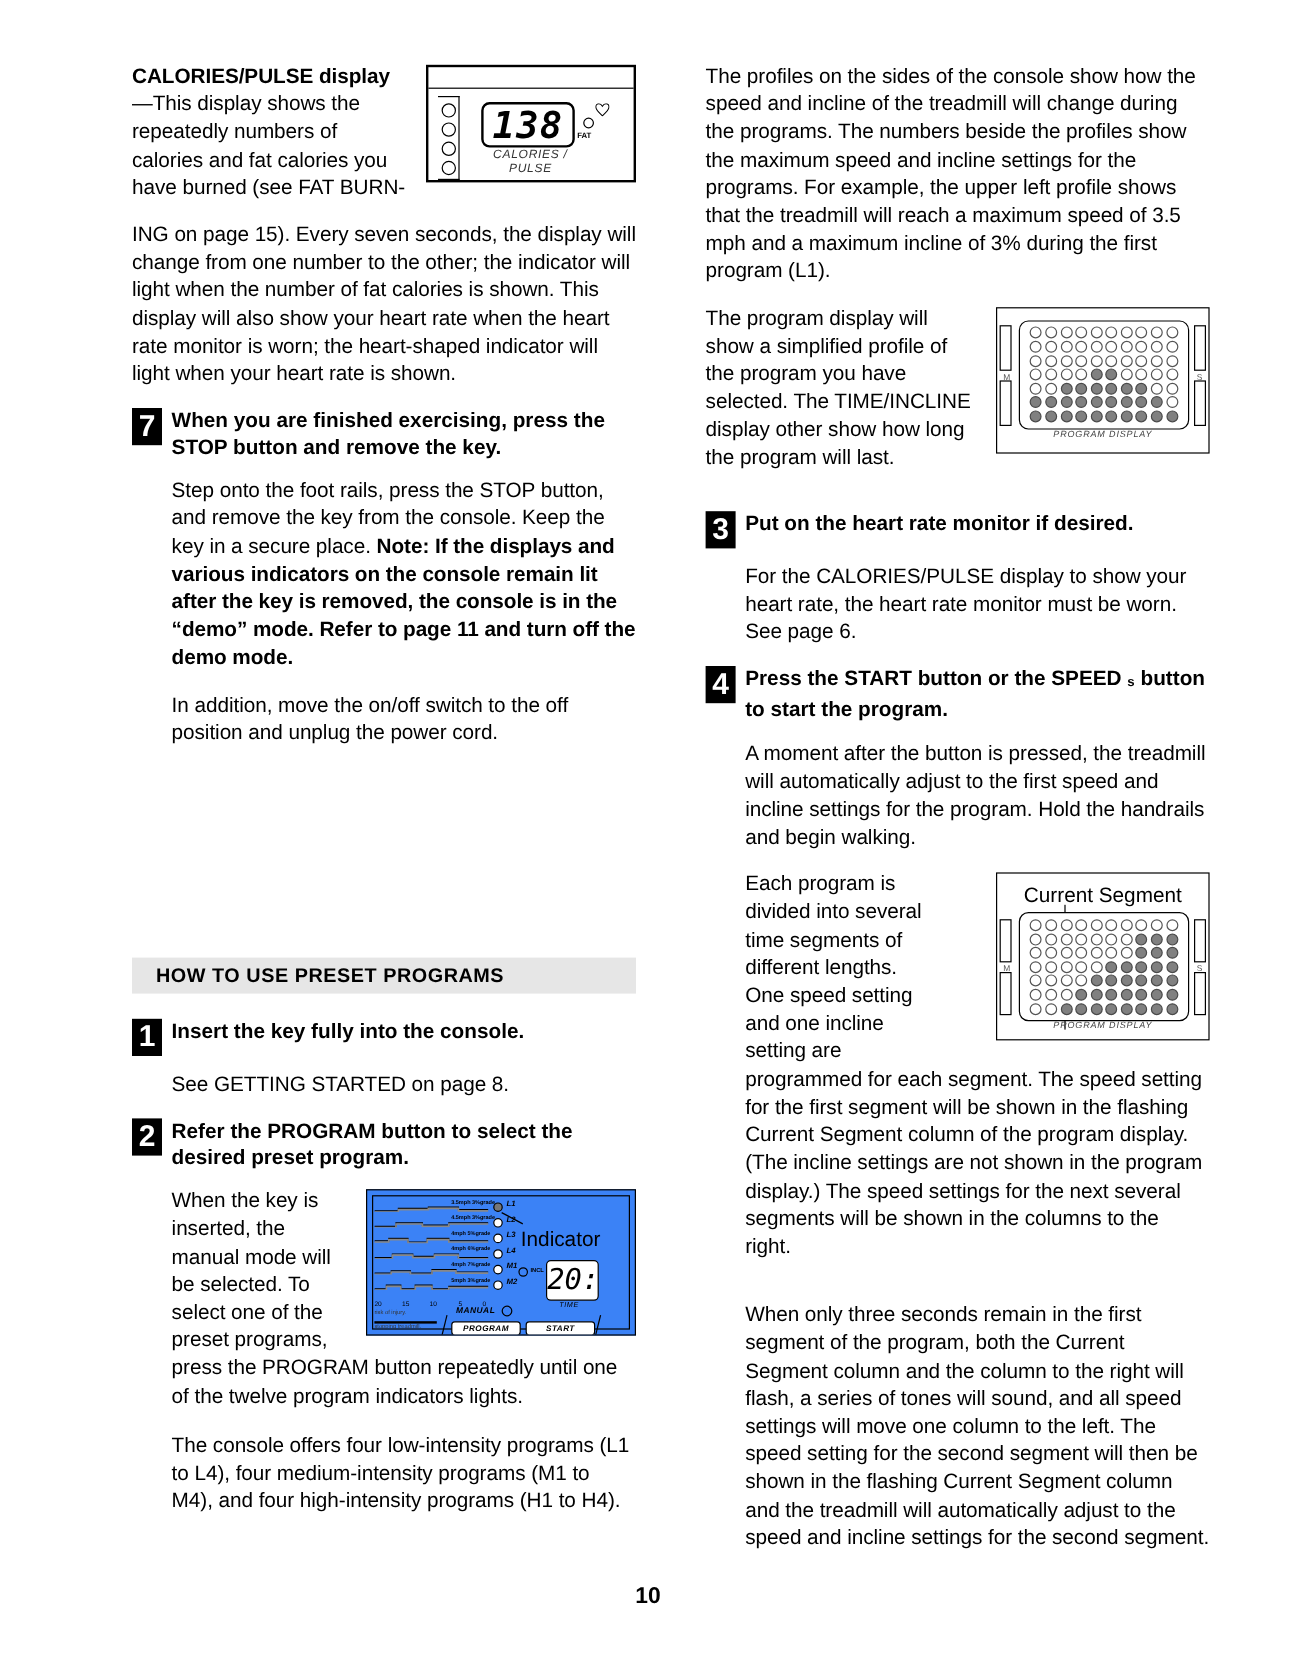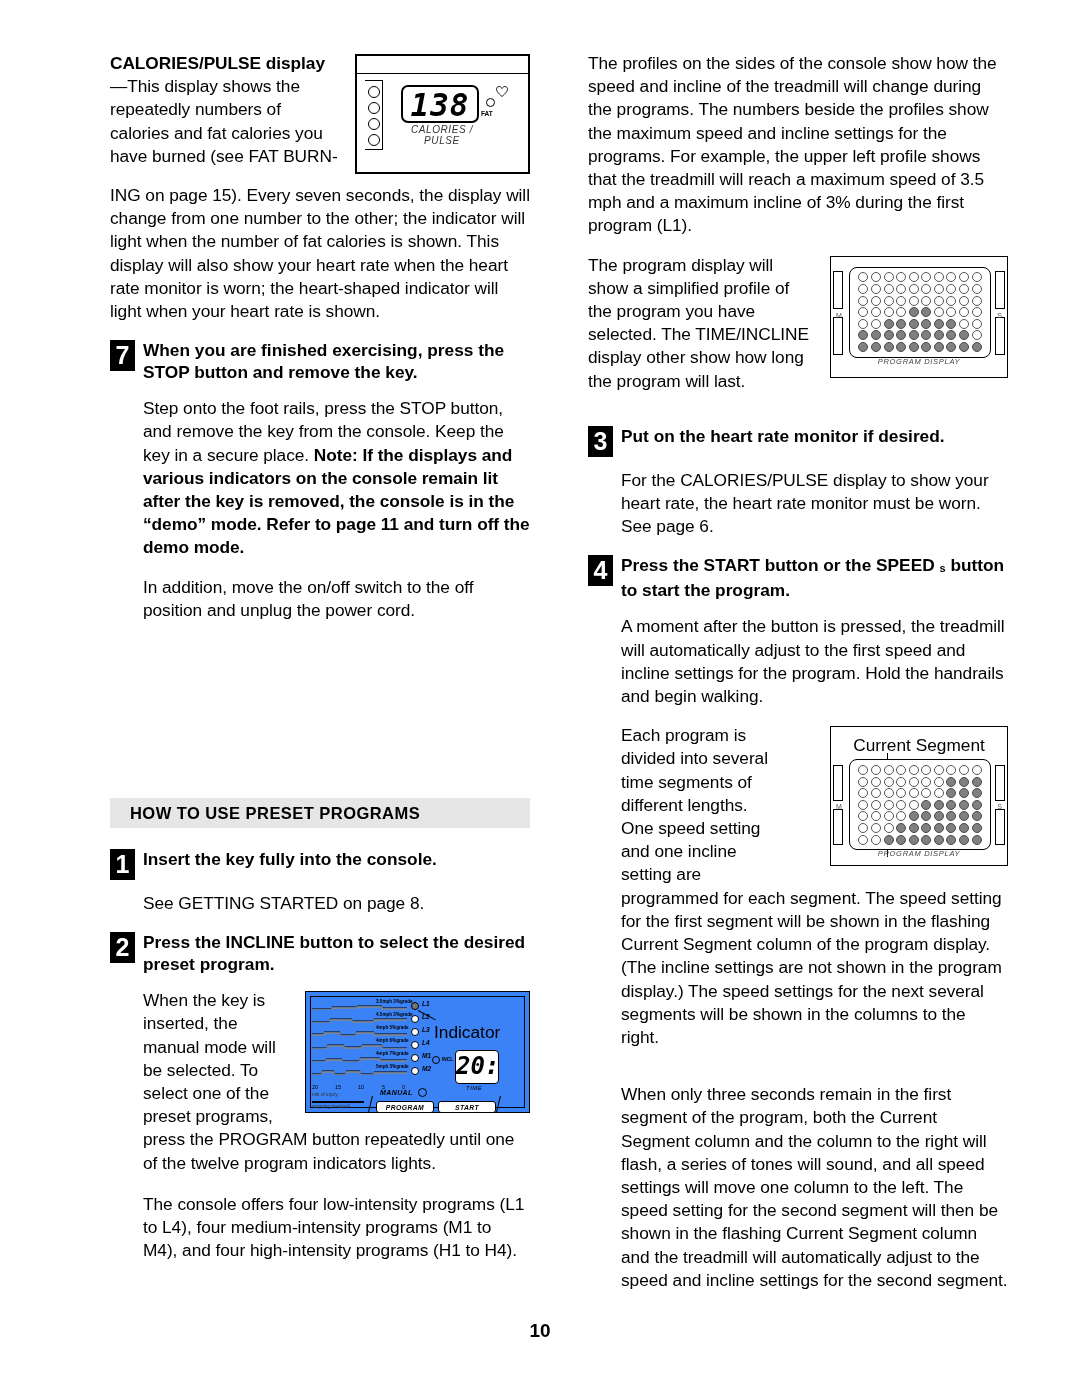--- a/index.html
+++ b/index.html
@@ -59,21 +59,21 @@
   
   .indent { margin-left: 33px; }
 
   
   .fig-float-right { float: right; margin: 2px 0 6px 14px; }
   .clearfix::after { content: ""; display: block; clear: both; }
 
   
   .calfig {
     position: relative;
-    width: 175px; height: 120px;
+    width: 175px; height: 98px;
     border: 2px solid #000;
     background: #fff;
   }
   .calfig .topline {
     position: absolute; left: 0; right: 0; top: 17px;
     border-top: 1.5px solid #000;
   }
   .calfig .leftbar {
     position: absolute; left: 8px; top: 24px;
     width: 18px; height: 70px;
@@ -239,21 +239,21 @@
   .time-lcd {
     position: absolute; left: 149px; top: 58px;
     width: 44px; height: 34px;
     border: 1.6px solid #000; border-radius: 4px;
     background: #fff;
   }
   .time-lcd .t {
     position: absolute; left: 0; right: 0; top: -2px;
     text-align: center;
     font-family: "DejaVu Sans Mono", monospace;
-    font-size: 24px; font-weight: bold; font-style: italic;
+    font-size: 24px; font-weight: normal; font-style: italic;
     line-height: 34px;
   }
   .time-word {
     position: absolute; left: 160px; top: 93px;
     font-size: 6px; font-style: italic; letter-spacing: 0.5px;
   }
   .warn-box {
     position: absolute; left: 4px; top: 100px;
     width: 62px; height: 20px;
     font-size: 4.8px; color: #333;
@@ -339,21 +339,21 @@
     <div class="step">
       <div class="step-num">1</div>
       <div class="step-text">Insert the key fully into the console.</div>
     </div>
     <div class="indent">
       <p class="body-text">See GETTING STARTED on page 8.</p>
     </div>
 
     <div class="step" style="margin-top:4px">
       <div class="step-num">2</div>
-      <div class="step-text">Press the INCLINE button to select the desired preset program.</div>
+      <div class="step-text">Refer the PROGRAM button to select the desired preset program.</div>
     </div>
 
     <div class="indent clearfix">
 
       <div class="fig-float-right">
         <div class="consolefig">
           <div class="inner"></div>
 
           <div class="prof-rows">
             <div class="prof-row">

